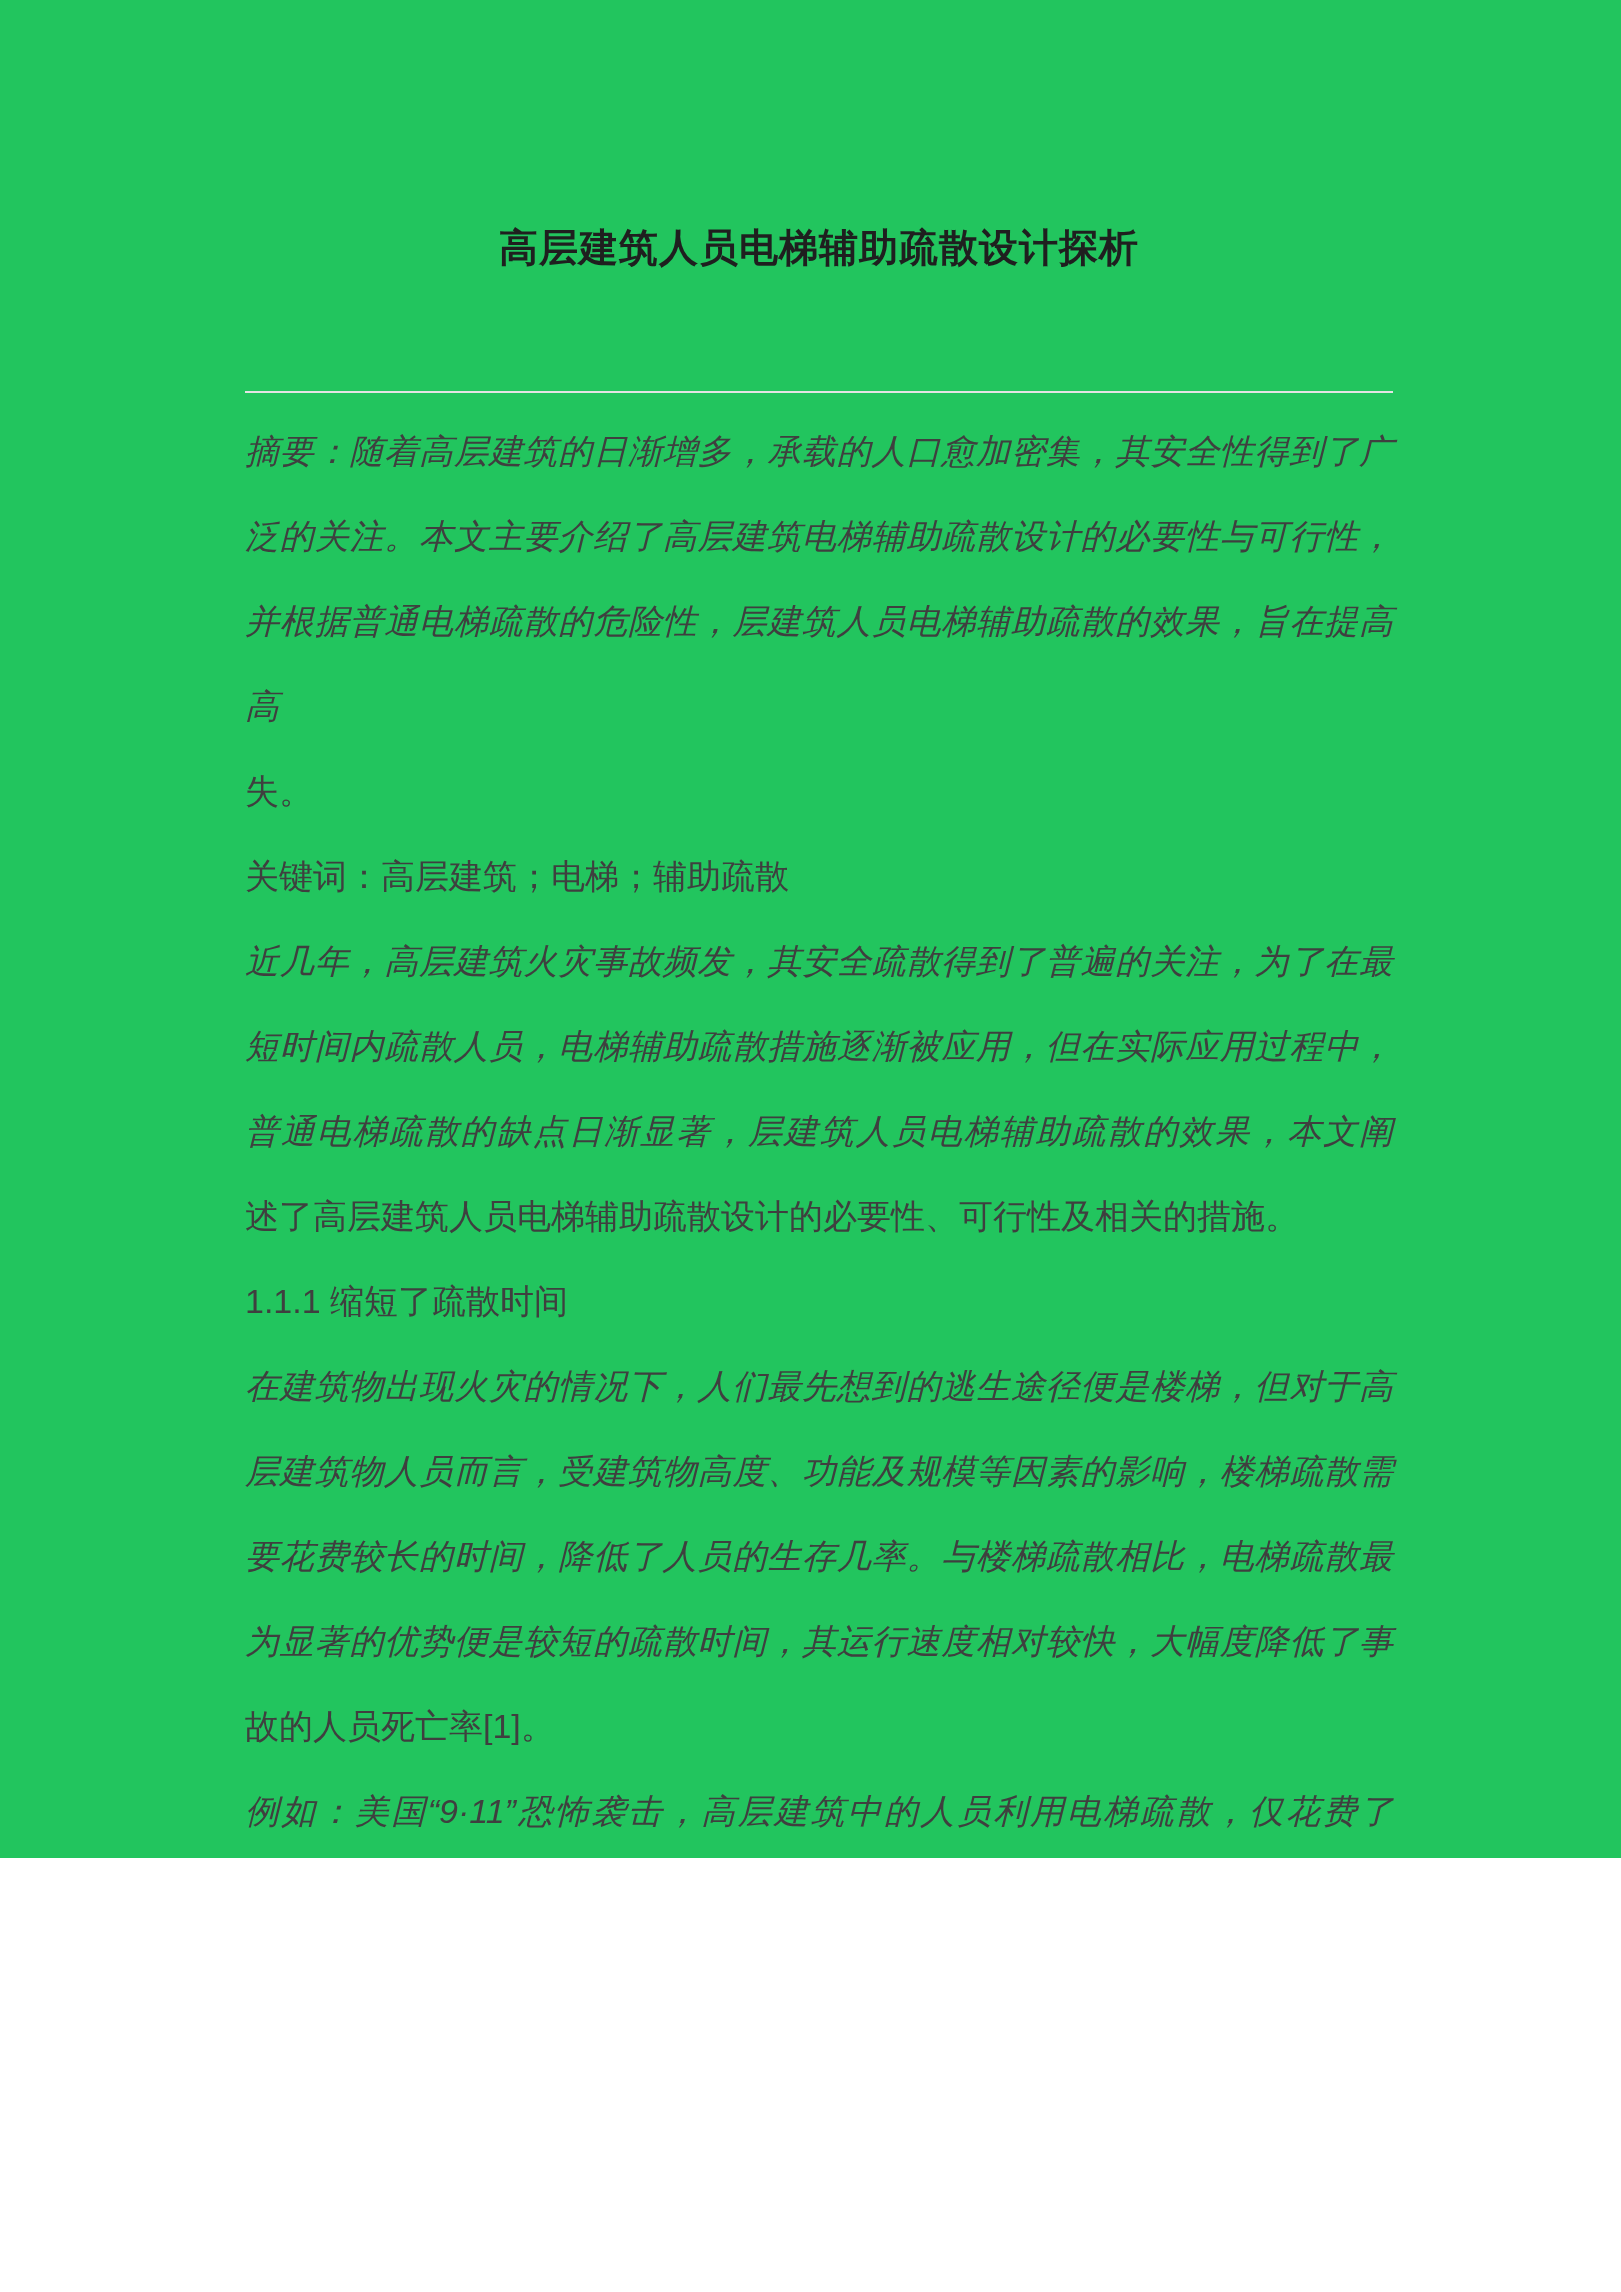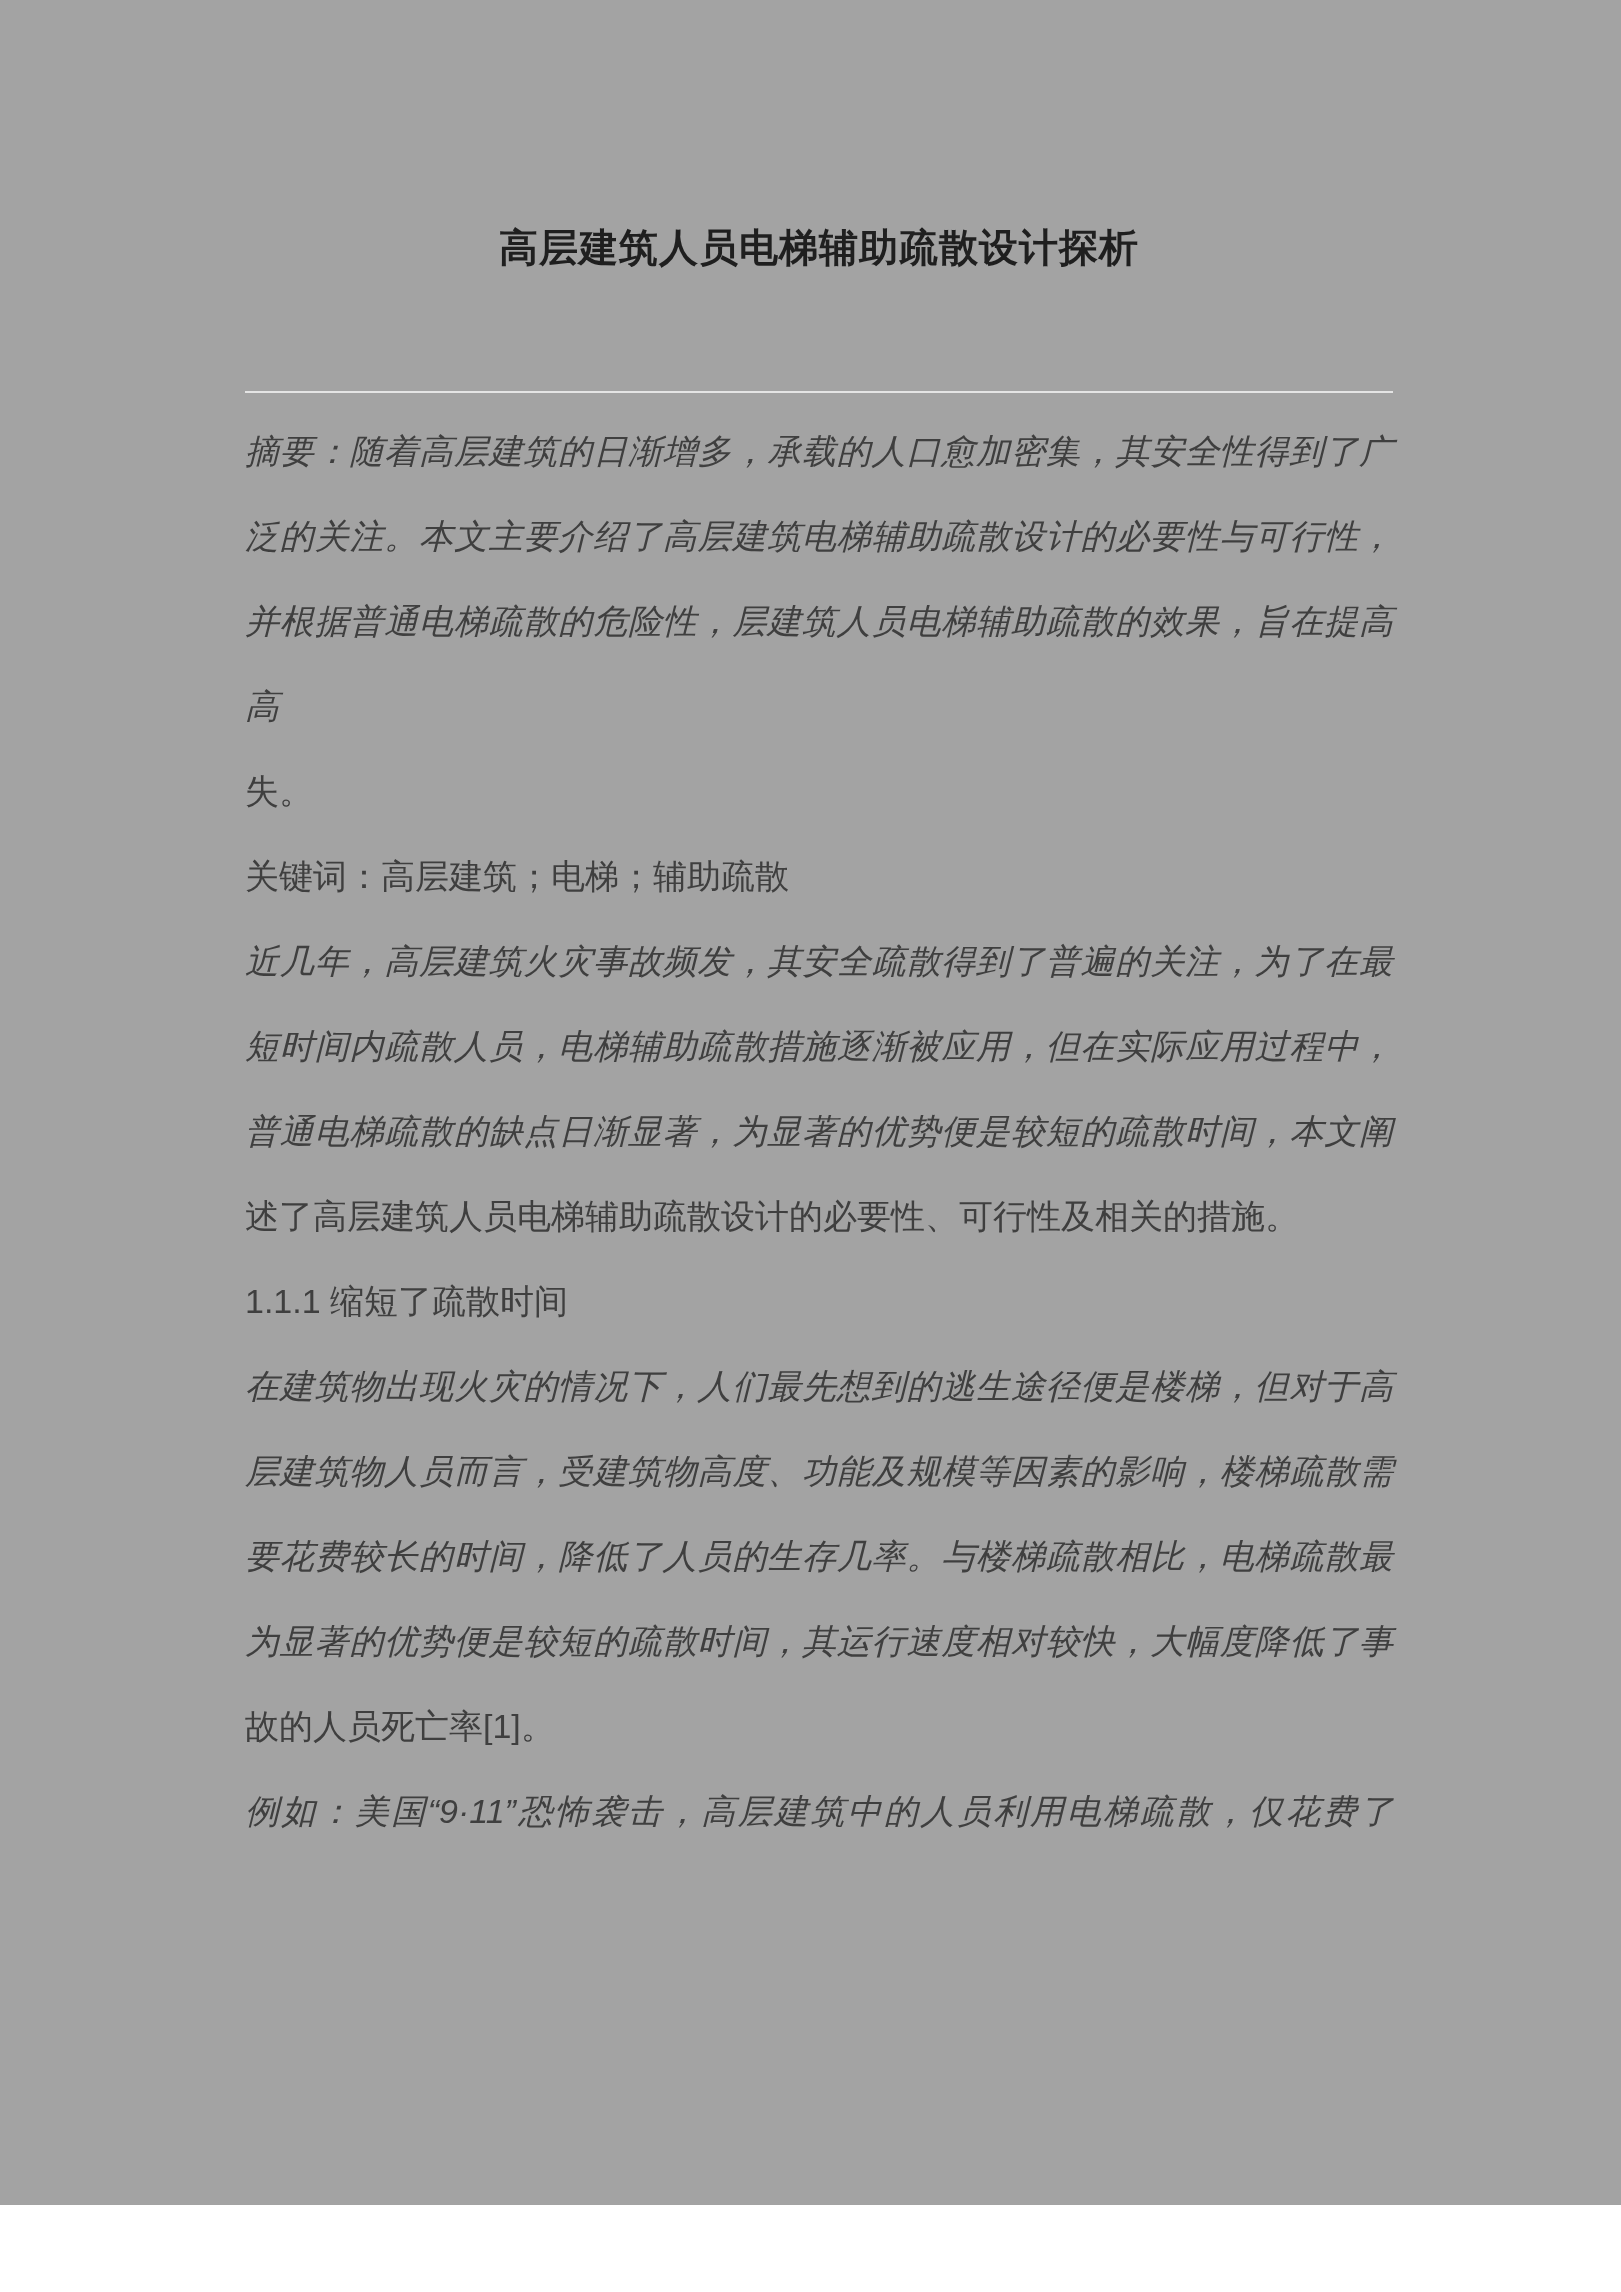--- a/index.html
+++ b/index.html
@@ -8,22 +8,22 @@
     --divider-color:#e4e4e4;
   }
   html,body{margin:0;padding:0;}
   body{
     background:#ffffff;
     font-family:"Liberation Sans","DejaVu Sans",sans-serif;
   }
   .page{
     position:relative;
     width:1621px;
-    height:2205px;
-    background:#a3a3a3;
+    height:1858px;
+    background:#22c55e;
     overflow:hidden;
   }
   .doc{
     width:1148px;
     margin-left:245px;
   }
   .doc-title{
     margin:0;
     padding-top:220px;
     font-size:39px;
@@ -69,21 +69,21 @@
           <div class="line j">泛的关注。本文主要介绍了高层建筑电梯辅助疏散设计的必要性与可行性，</div>
           <div class="line j">并根据普通电梯疏散的危险性，层建筑人员电梯辅助疏散的效果，旨在提高高</div>
           <div class="line">失。</div>
         </div>
         <div class="para">
           <div class="line">关键词：高层建筑；电梯；辅助疏散</div>
         </div>
         <div class="para">
           <div class="line j">近几年，高层建筑火灾事故频发，其安全疏散得到了普遍的关注，为了在最</div>
           <div class="line j">短时间内疏散人员，电梯辅助疏散措施逐渐被应用，但在实际应用过程中，</div>
-          <div class="line j">普通电梯疏散的缺点日渐显著，为显著的优势便是较短的疏散时间，本文阐</div>
+          <div class="line j">普通电梯疏散的缺点日渐显著，层建筑人员电梯辅助疏散的效果，本文阐</div>
           <div class="line">述了高层建筑人员电梯辅助疏散设计的必要性、可行性及相关的措施。</div>
         </div>
         <div class="para">
           <div class="line">1.1.1 缩短了疏散时间</div>
         </div>
         <div class="para">
           <div class="line j">在建筑物出现火灾的情况下，人们最先想到的逃生途径便是楼梯，但对于高</div>
           <div class="line j">层建筑物人员而言，受建筑物高度、功能及规模等因素的影响，楼梯疏散需</div>
           <div class="line j">要花费较长的时间，降低了人员的生存几率。与楼梯疏散相比，电梯疏散最</div>
           <div class="line j">为显著的优势便是较短的疏散时间，其运行速度相对较快，大幅度降低了事</div>

